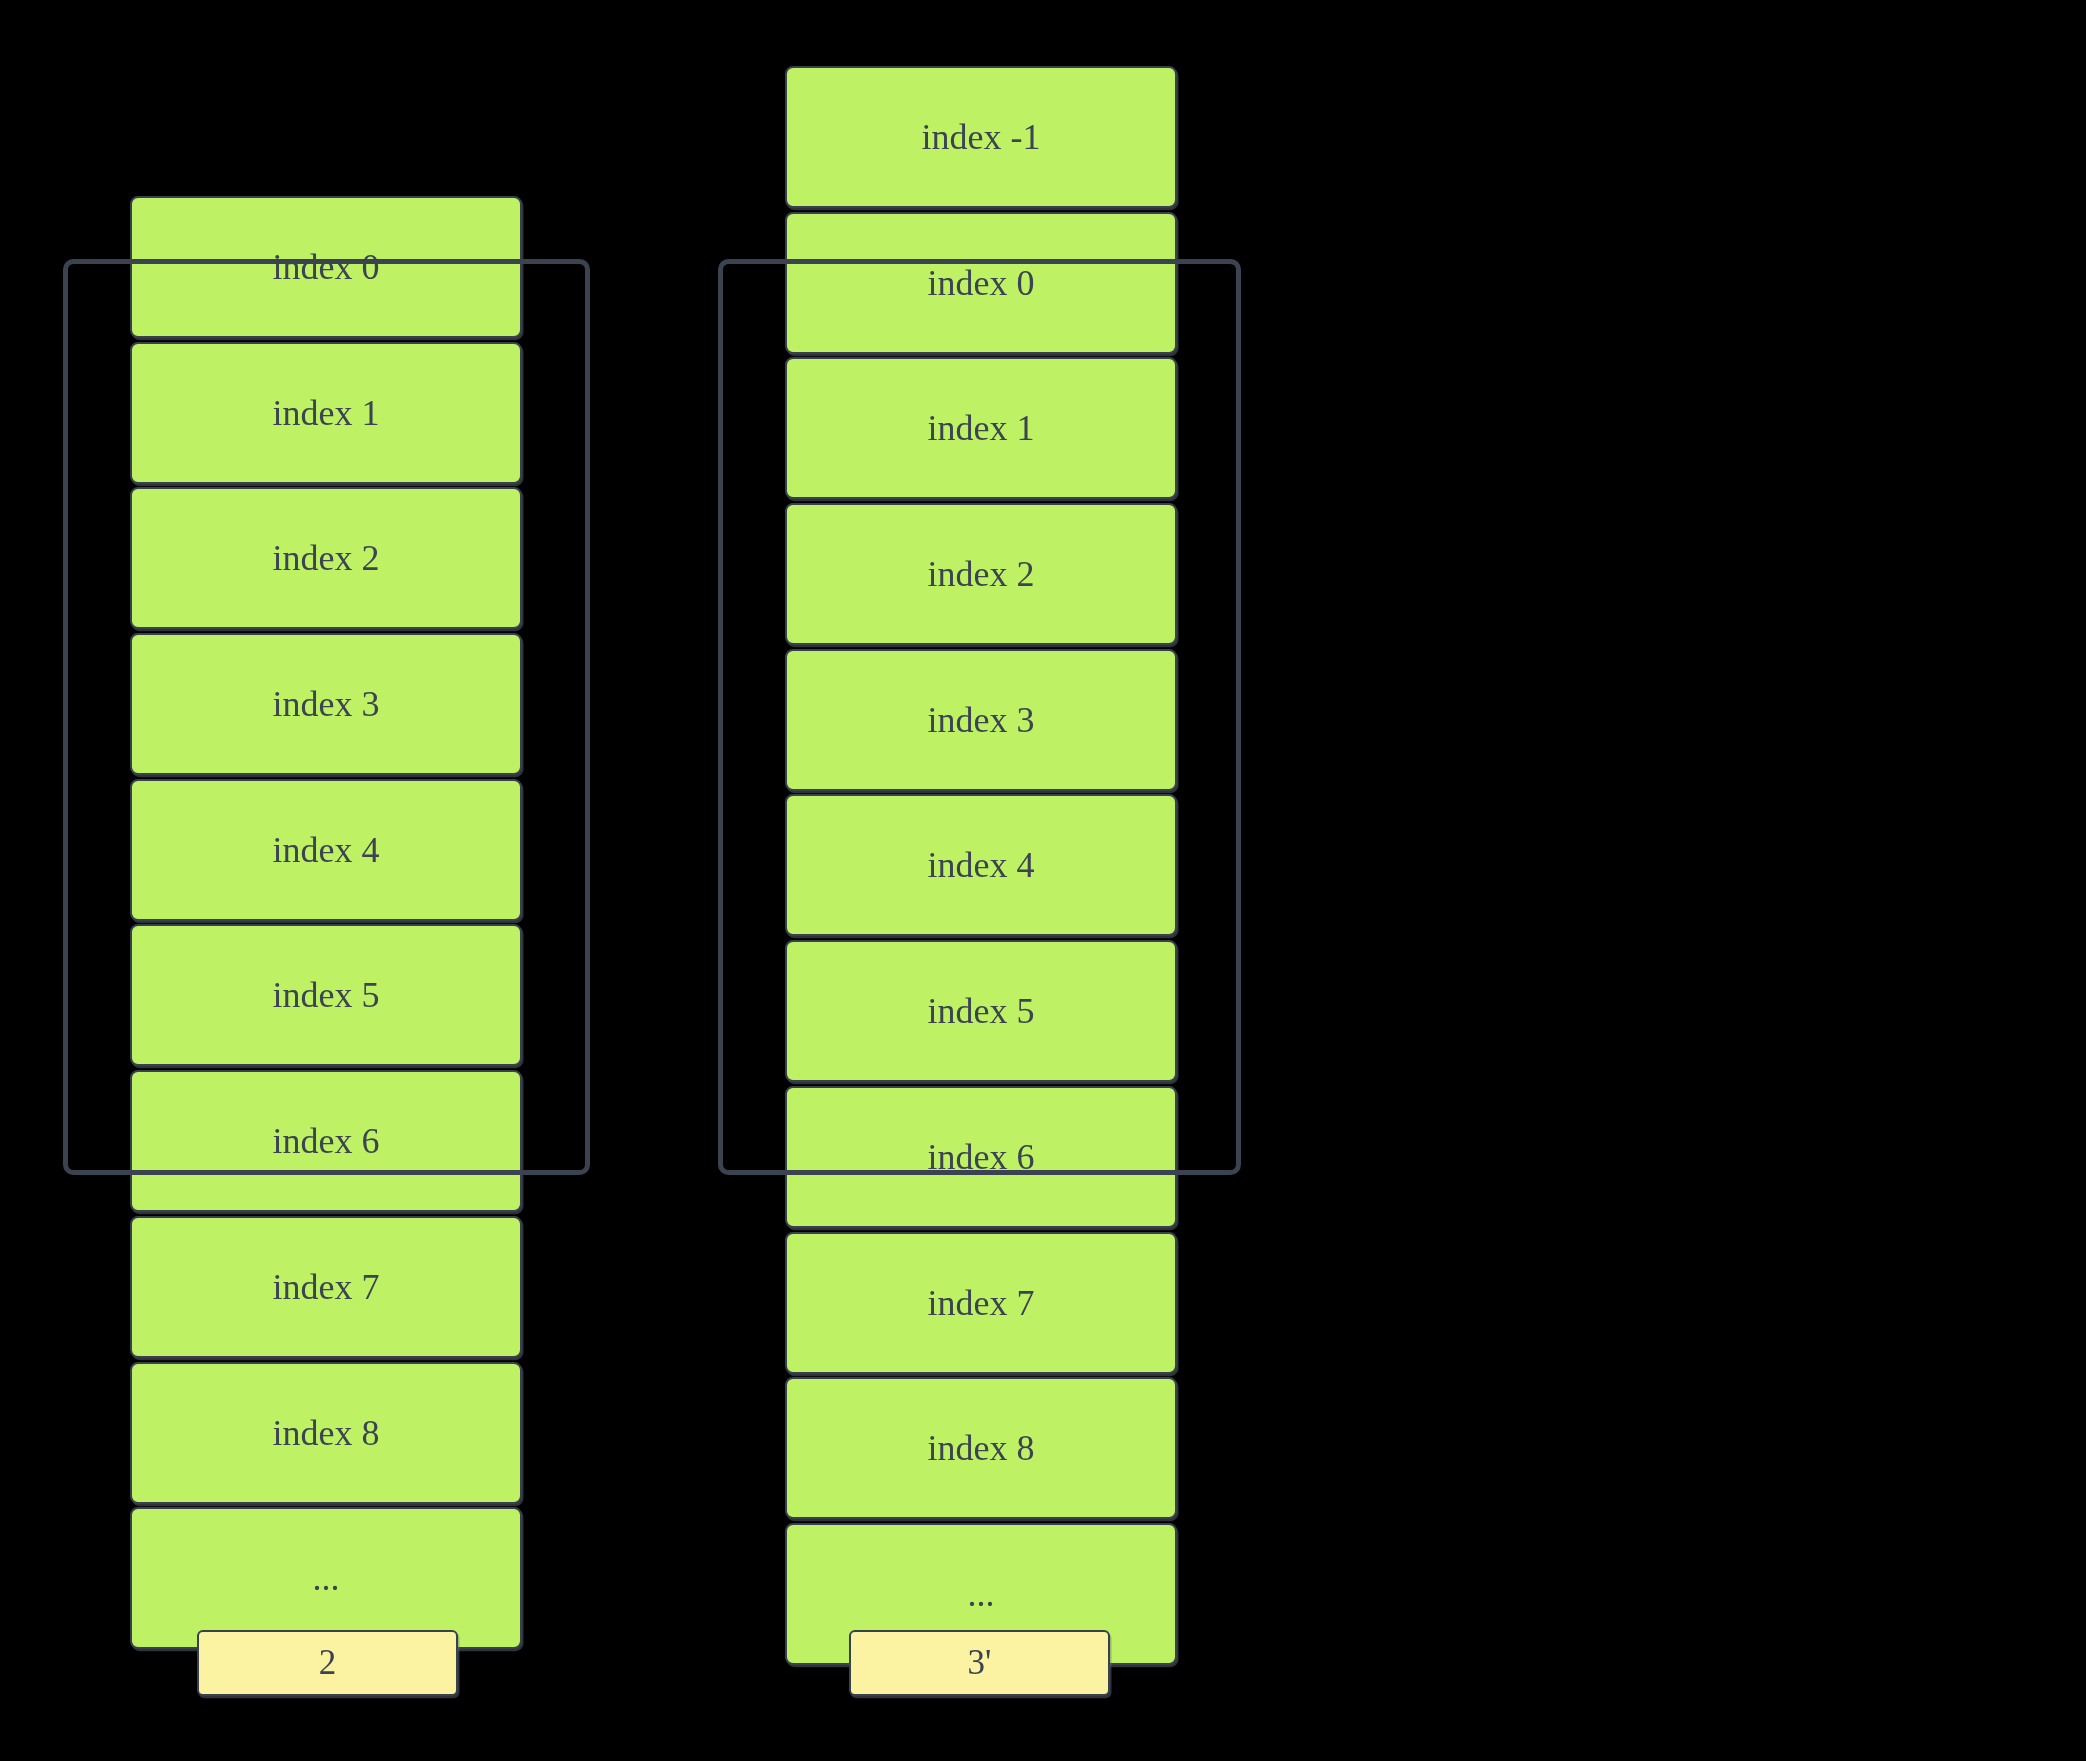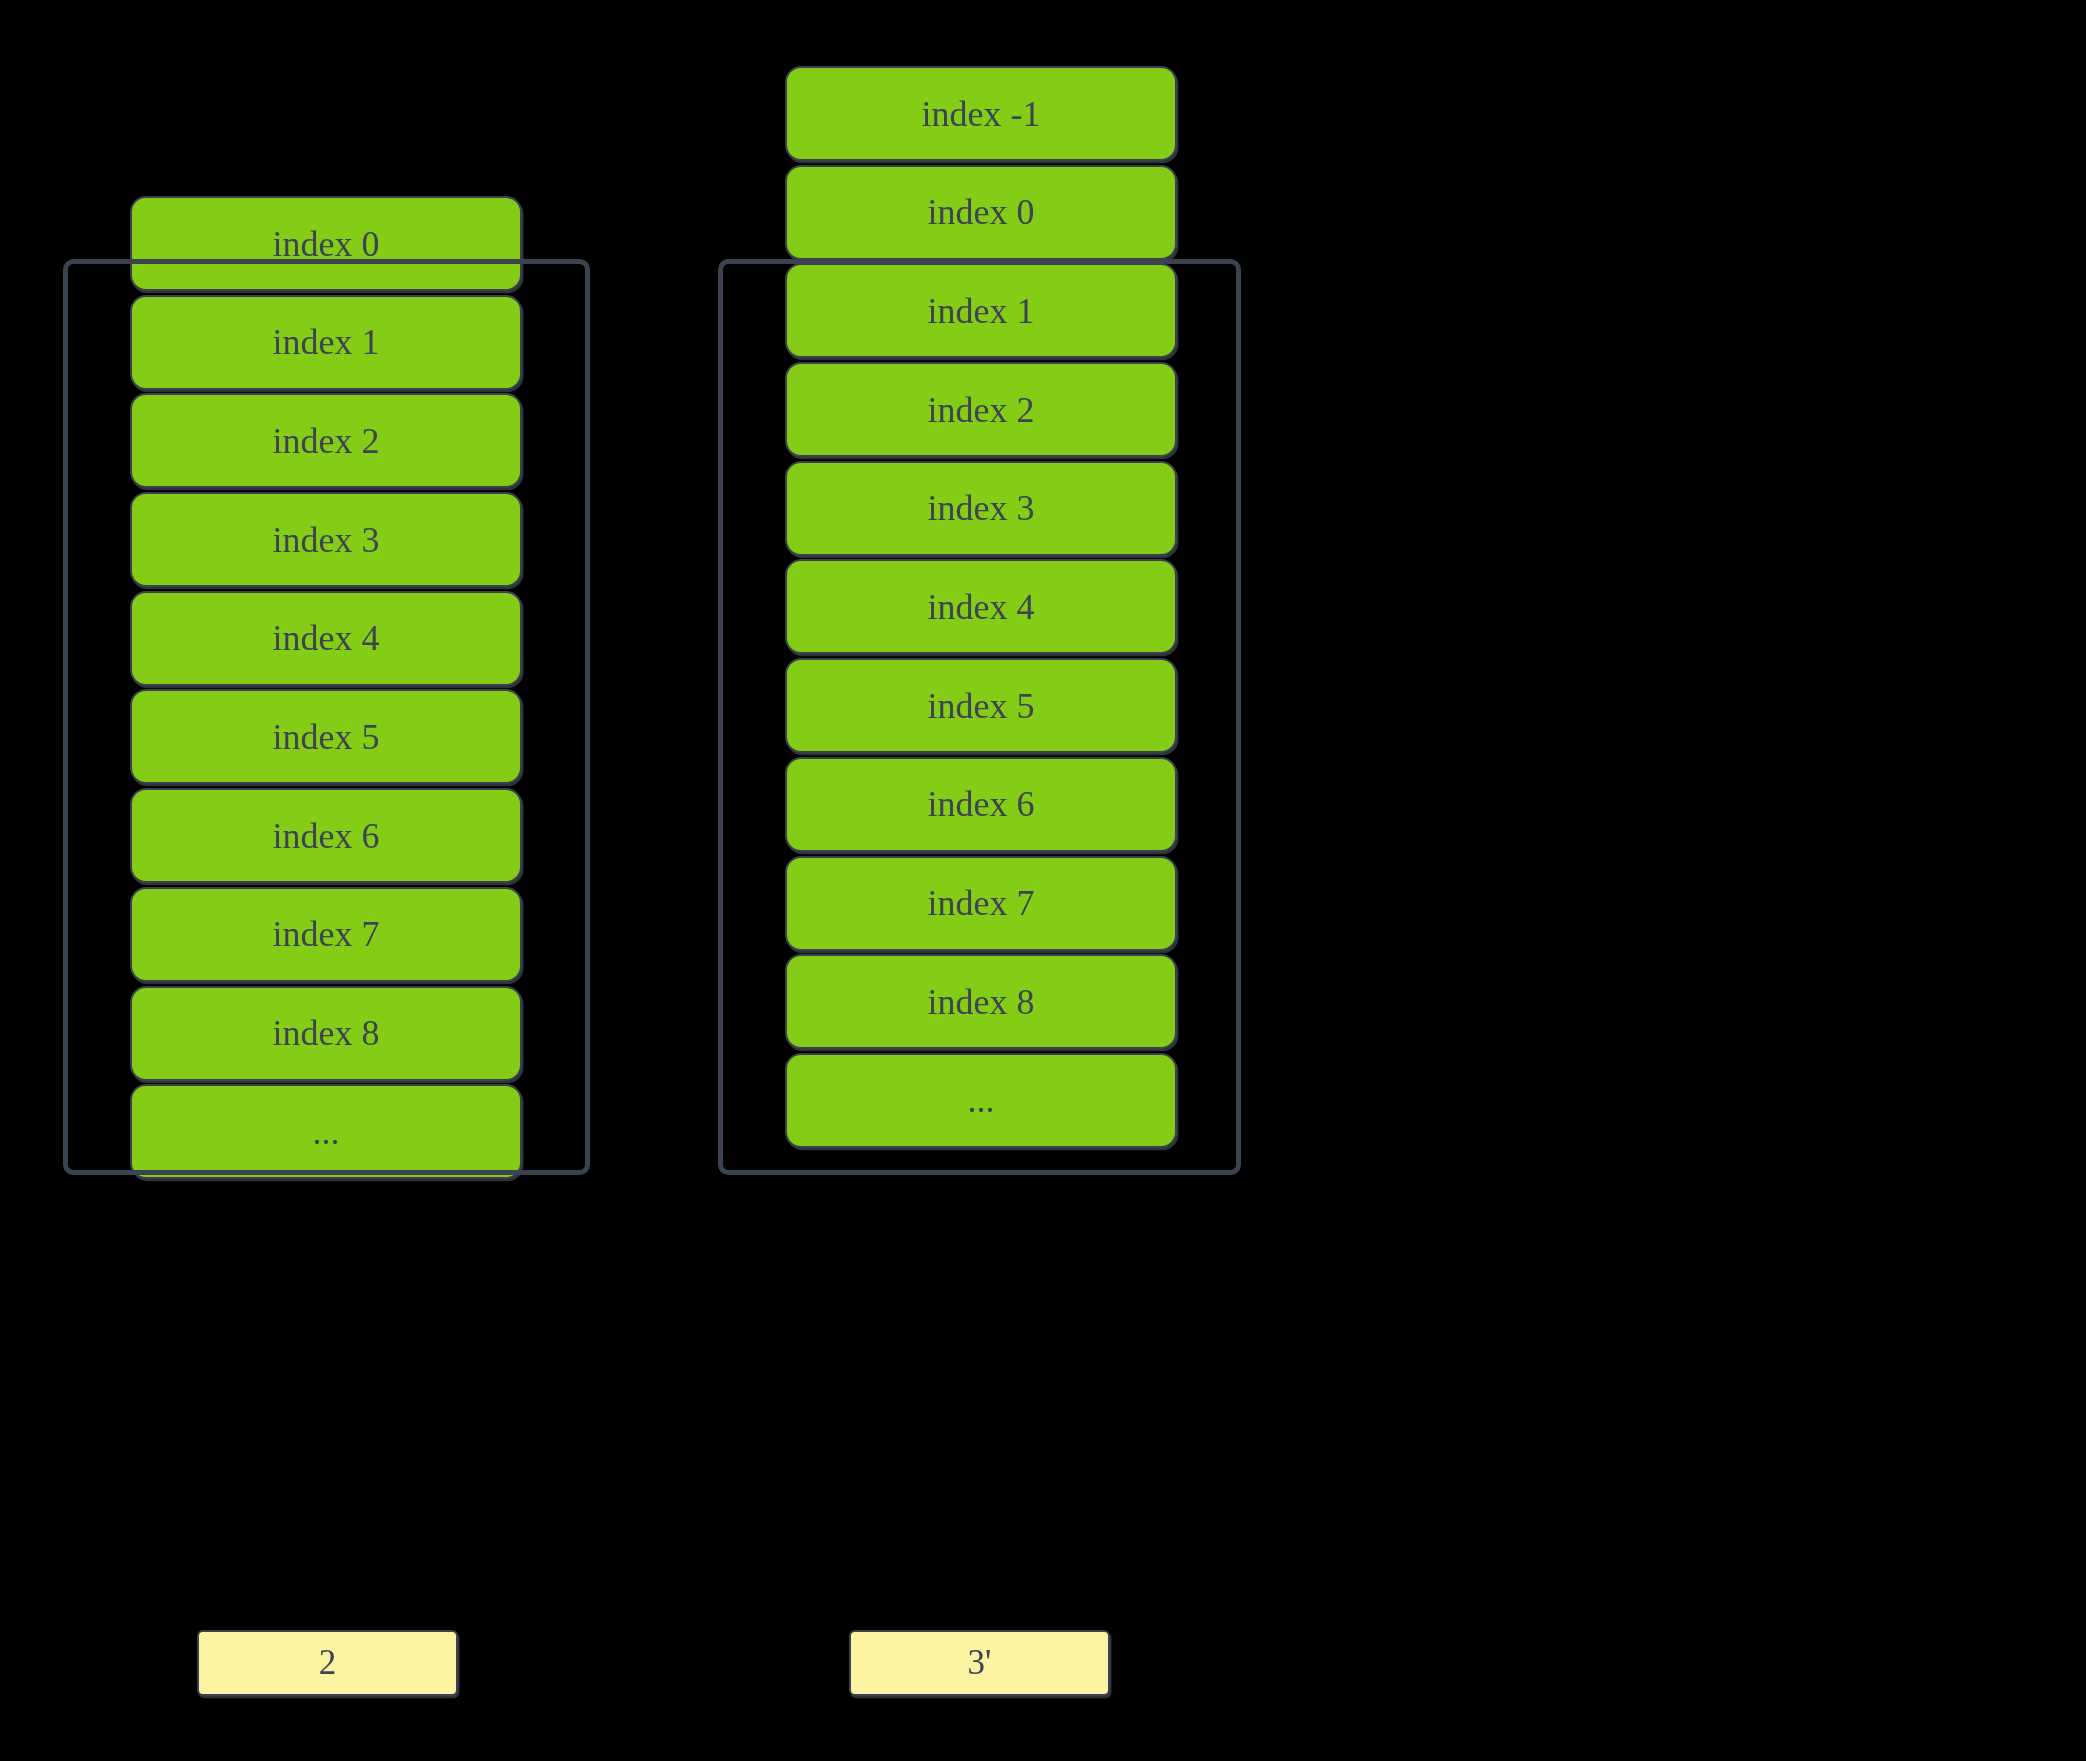--- a/index.html
+++ b/index.html
@@ -20,24 +20,24 @@
     display: flex;
     flex-direction: column;
     gap: 3.7px;
     z-index: 1;
   }
   .array-col.left  { left: 130px;  top: 196px; }
   .array-col.right { left: 785px; top: 66px;  }
   .cell {
     box-sizing: border-box;
     width: 392px;
-    height: 95px;
-    background: #84cc16;
+    height: 142px;
+    background: #bef264;
     border: 2.2px solid #39414f;
-    border-radius: 16px;
+    border-radius: 8px;
     display: flex;
     align-items: center;
     justify-content: center;
     font-size: 36px;
     color: #3c4351;
     box-shadow: 1.5px 2.2px 0 rgba(105, 110, 124, 0.45);
   }
   .bracket {
     position: absolute;
     box-sizing: border-box;

